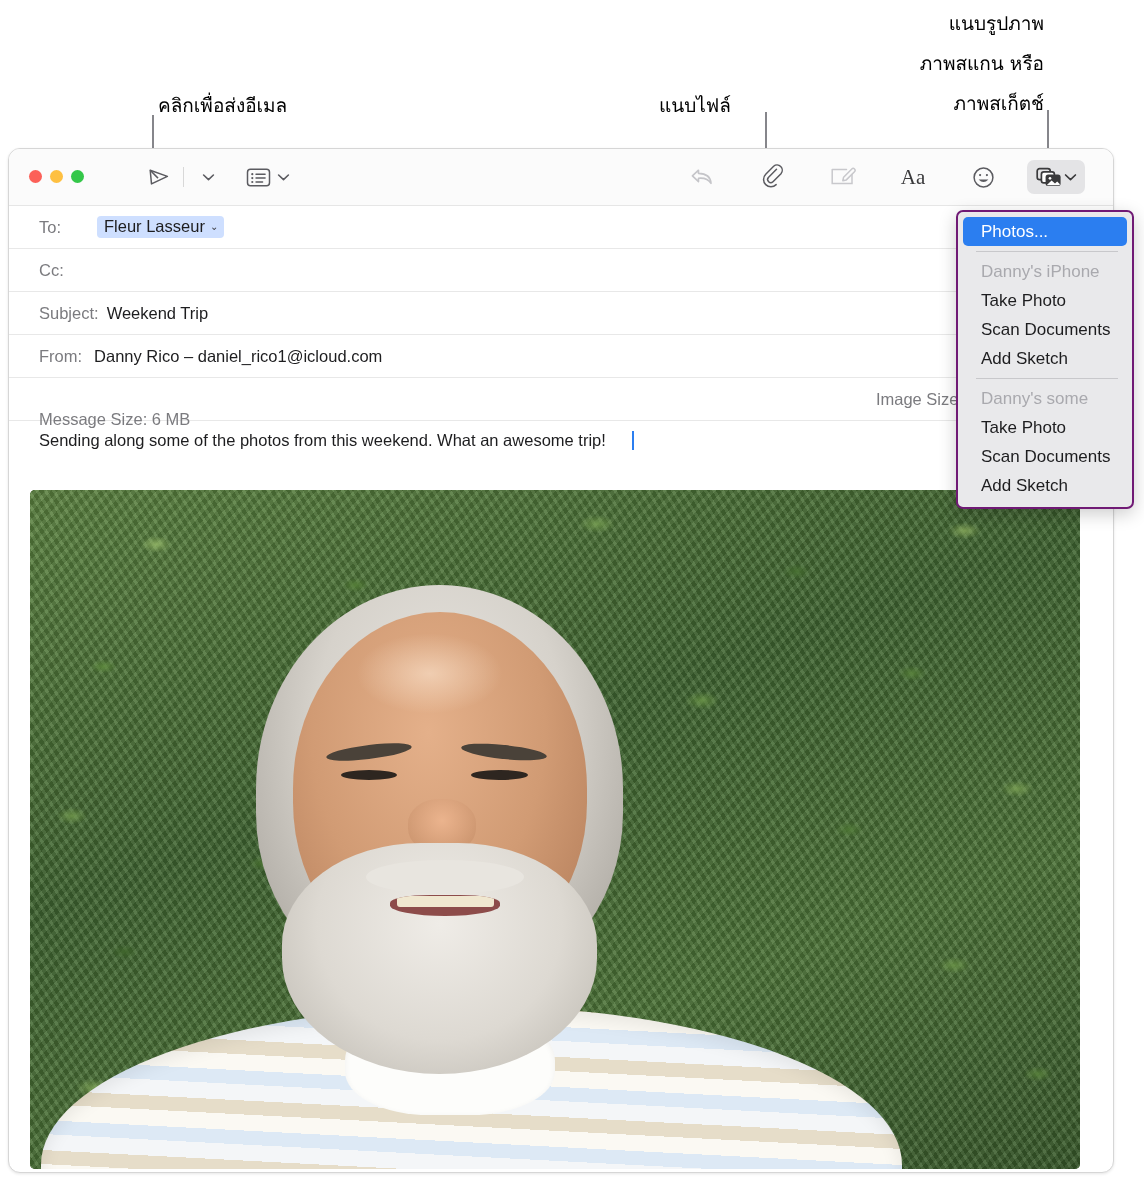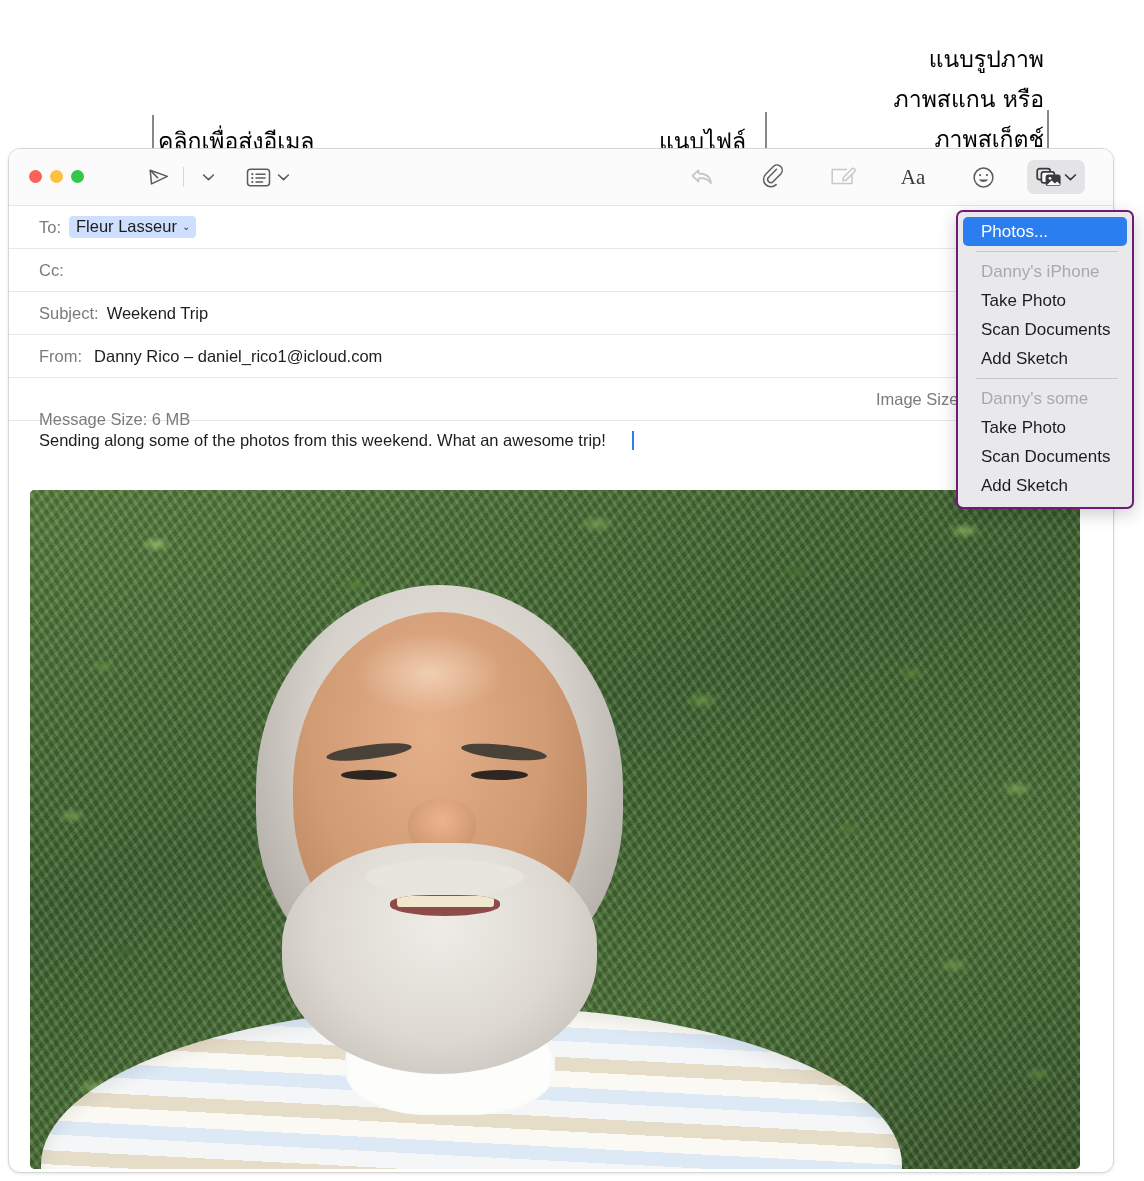--- a/index.html
+++ b/index.html
@@ -13,25 +13,24 @@
     position: relative;
     font-family: "Liberation Sans", "DejaVu Sans", sans-serif;
     overflow: hidden;
     -webkit-font-smoothing: antialiased;
   }
 
   
   .callout {
     position: absolute;
     color: #000000;
-    font-size: 23px;
+    font-size: 19px;
     line-height: 40px;
     white-space: pre;
     font-family: "DejaVu Sans", "Liberation Sans", sans-serif;
-    margin-top: 36px;
   }
   .callout-send  { left: 158px; top: 85px; text-align: right; }
   .callout-file  { left: 659px; top: 85px; }
   .callout-photo { left: 868px; top: 3px; text-align: right; width: 176px; }
 
   .leader {
     position: absolute;
     width: 2px;
     background: #86868b;
   }
@@ -148,20 +147,21 @@
   }
   .token {
     background: #cedfff;
     border-radius: 4px;
     padding: 1px 6px 2px 7px;
     font-size: 16.5px;
     color: #1d1d1f;
     display: inline-flex;
     align-items: center;
     gap: 5px;
+    margin-left: 28px;
   }
   .token .tchev { font-size: 10px; color: #3c3c43; }
 
   .size-row {
     position: relative;
     height: 43px;
     display: flex;
     align-items: center;
     border-bottom: 1px solid #e8e8e8;
     padding-left: 30px;

